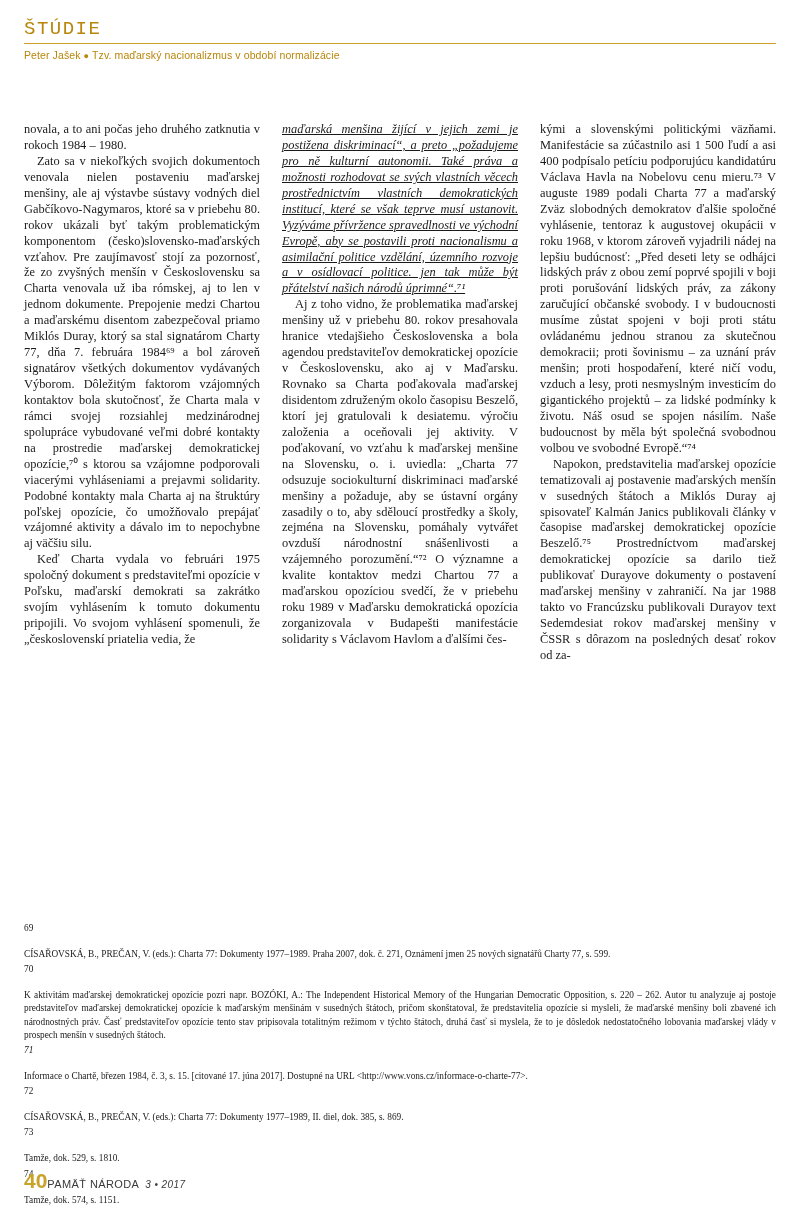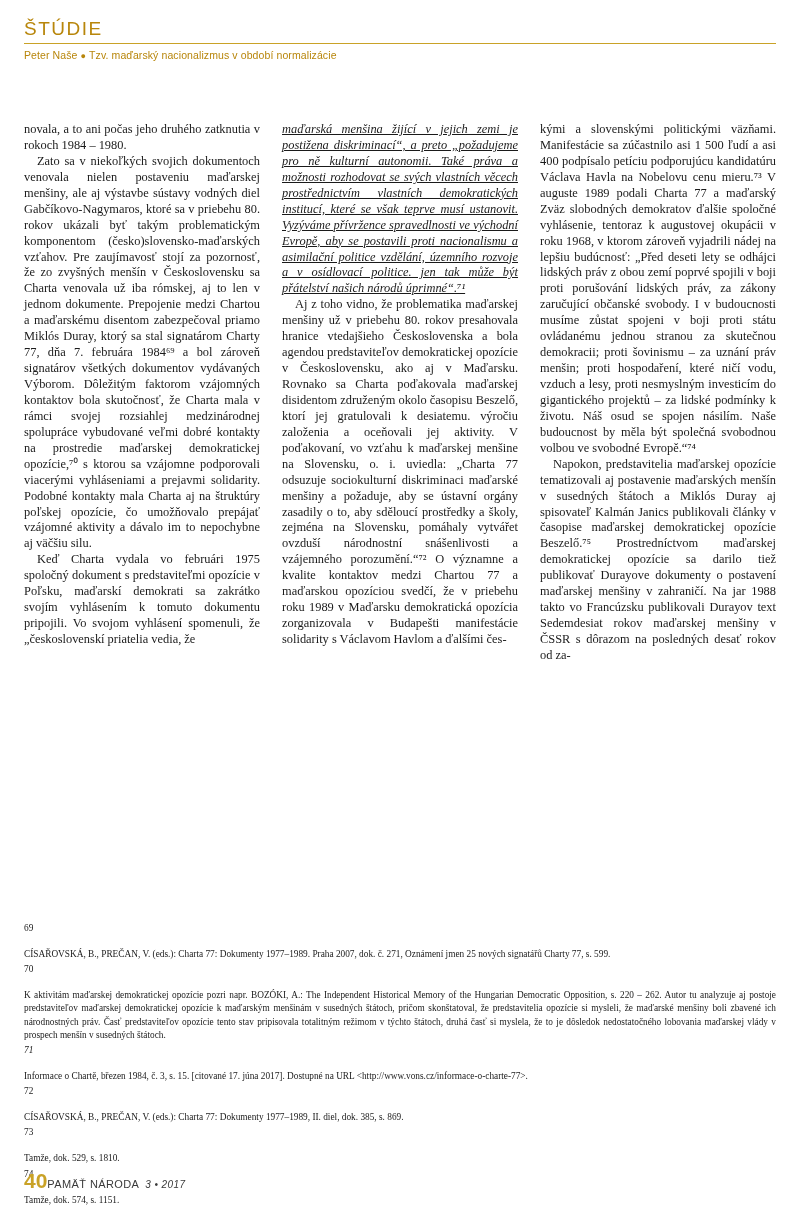--- a/index.html
+++ b/index.html
@@ -25,21 +25,21 @@
   }
 
   
   .header {
     position: absolute;
     left: 24px;
     top: 18px;
     width: 752px;
   }
   .header-title {
-    font-family: Liberation Sans, sans-serif;
+    font-family: Liberation Mono, monospace;
     font-size: 19px;
     letter-spacing: 1.5px;
     color: #b8860b;
     font-weight: normal;
   }
   .header-rule {
     border-top: 1px solid #c9a227;
     margin-top: 3px;
     margin-bottom: 5px;
   }
@@ -137,21 +137,21 @@
 </style>
 </head>
 <body>
 
 <div class="page">
 
   <div class="header">
     <div class="header-title">ŠTÚDIE</div>
     <div class="header-rule"></div>
     <div class="header-sub">
-      <span>Peter Naše</span><span class="bullet">●</span><span>Tzv. maďarský nacionalizmus v období normalizácie</span>
+      <span>Peter Jašek</span><span class="bullet">●</span><span>Tzv. maďarský nacionalizmus v období normalizácie</span>
     </div>
   </div>
 
   <div class="columns">
 
     <div class="col">
       <p class="noindent">novala, a to ani počas jeho druhého zatknutia v rokoch 1984 – 1980.</p>
       <p>Zato sa v niekoľkých svojich dokumentoch venovala nielen postaveniu maďarskej menšiny, ale aj výstavbe sústavy vodných diel Gabčíkovo-Nagymaros, ktoré sa v priebehu 80. rokov ukázali byť takým problematickým komponentom (česko)slovensko-maďarských vzťahov. Pre zaujímavosť stojí za pozornosť, že zo zvyšných menšín v Československu sa Charta venovala už iba rómskej, aj to len v jednom dokumente. Prepojenie medzi Chartou a maďarskému disentom zabezpečoval priamo Miklós Duray, ktorý sa stal signatárom Charty 77, dňa 7. februára 1984⁶⁹ a bol zároveň signatárov všetkých dokumentov vydávaných Výborom. Dôležitým faktorom vzájomných kontaktov bola skutočnosť, že Charta mala v rámci svojej rozsiahlej medzinárodnej spolupráce vybudované veľmi dobré kontakty na prostredie maďarskej demokratickej opozície,⁷⁰ s ktorou sa vzájomne podporovali viacerými vyhláseniami a prejavmi solidarity. Podobné kontakty mala Charta aj na štruktúry poľskej opozície, čo umožňovalo prepájať vzájomné aktivity a dávalo im to nepochybne aj väčšiu silu.</p>
       <p>Keď Charta vydala vo februári 1975 spoločný dokument s predstaviteľmi opozície v Poľsku, maďarskí demokrati sa zakrátko svojím vyhlásením k tomuto dokumentu pripojili. Vo svojom vyhlásení spomenuli, že „československí priatelia vedia, že</p>
     </div>

